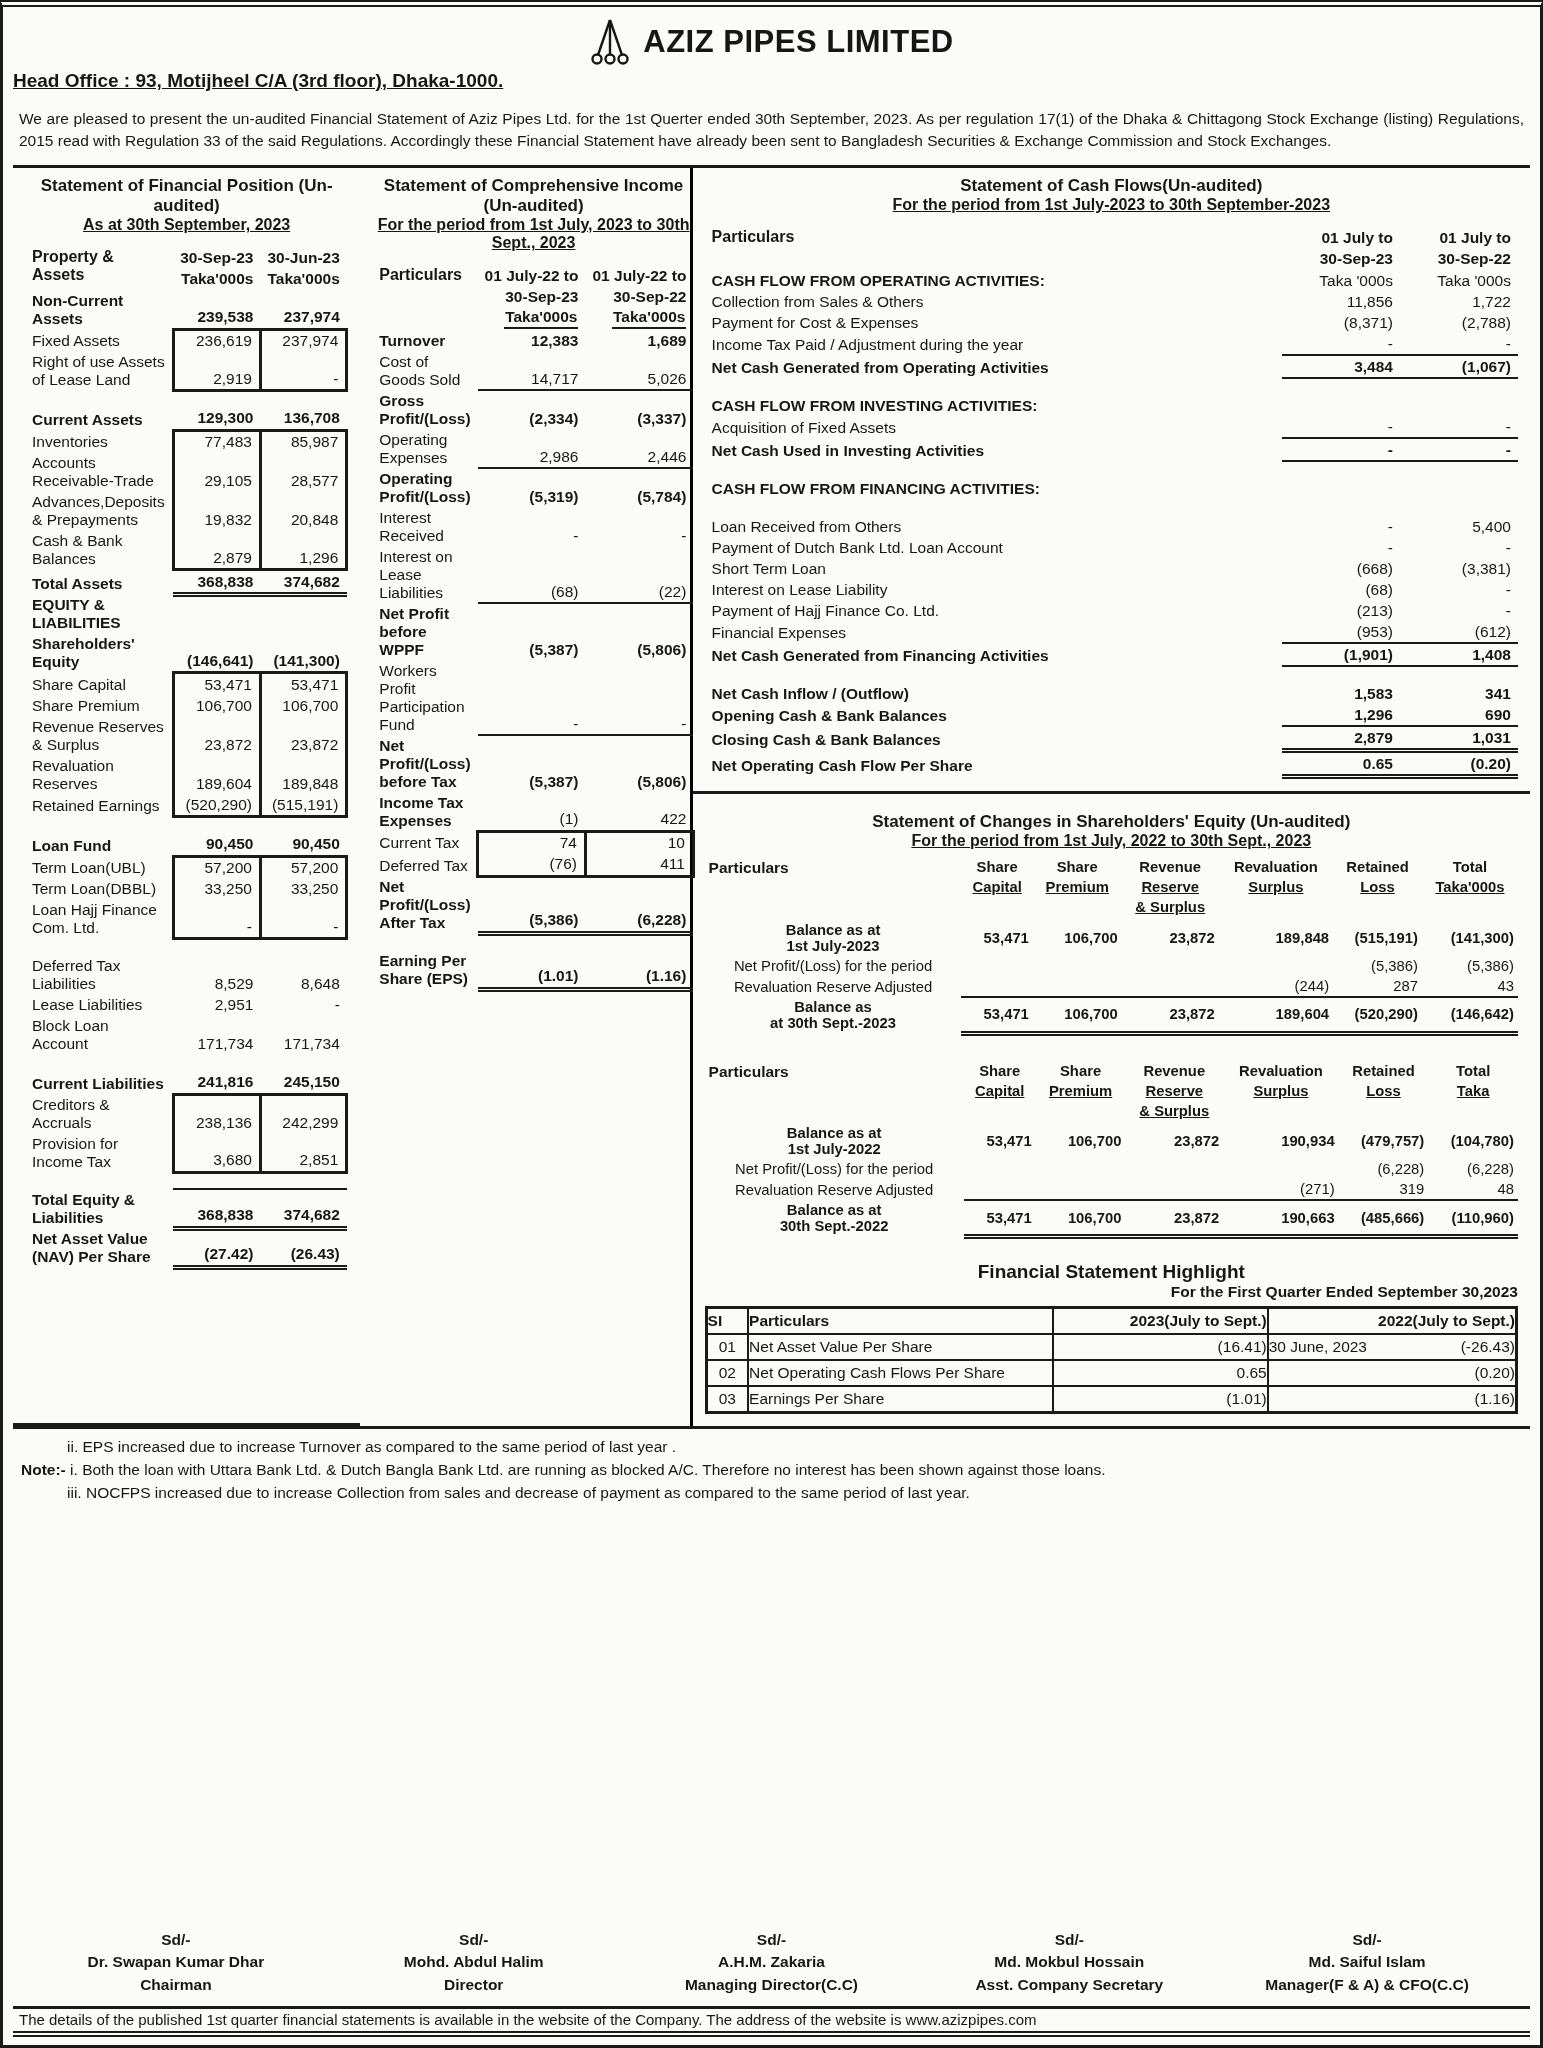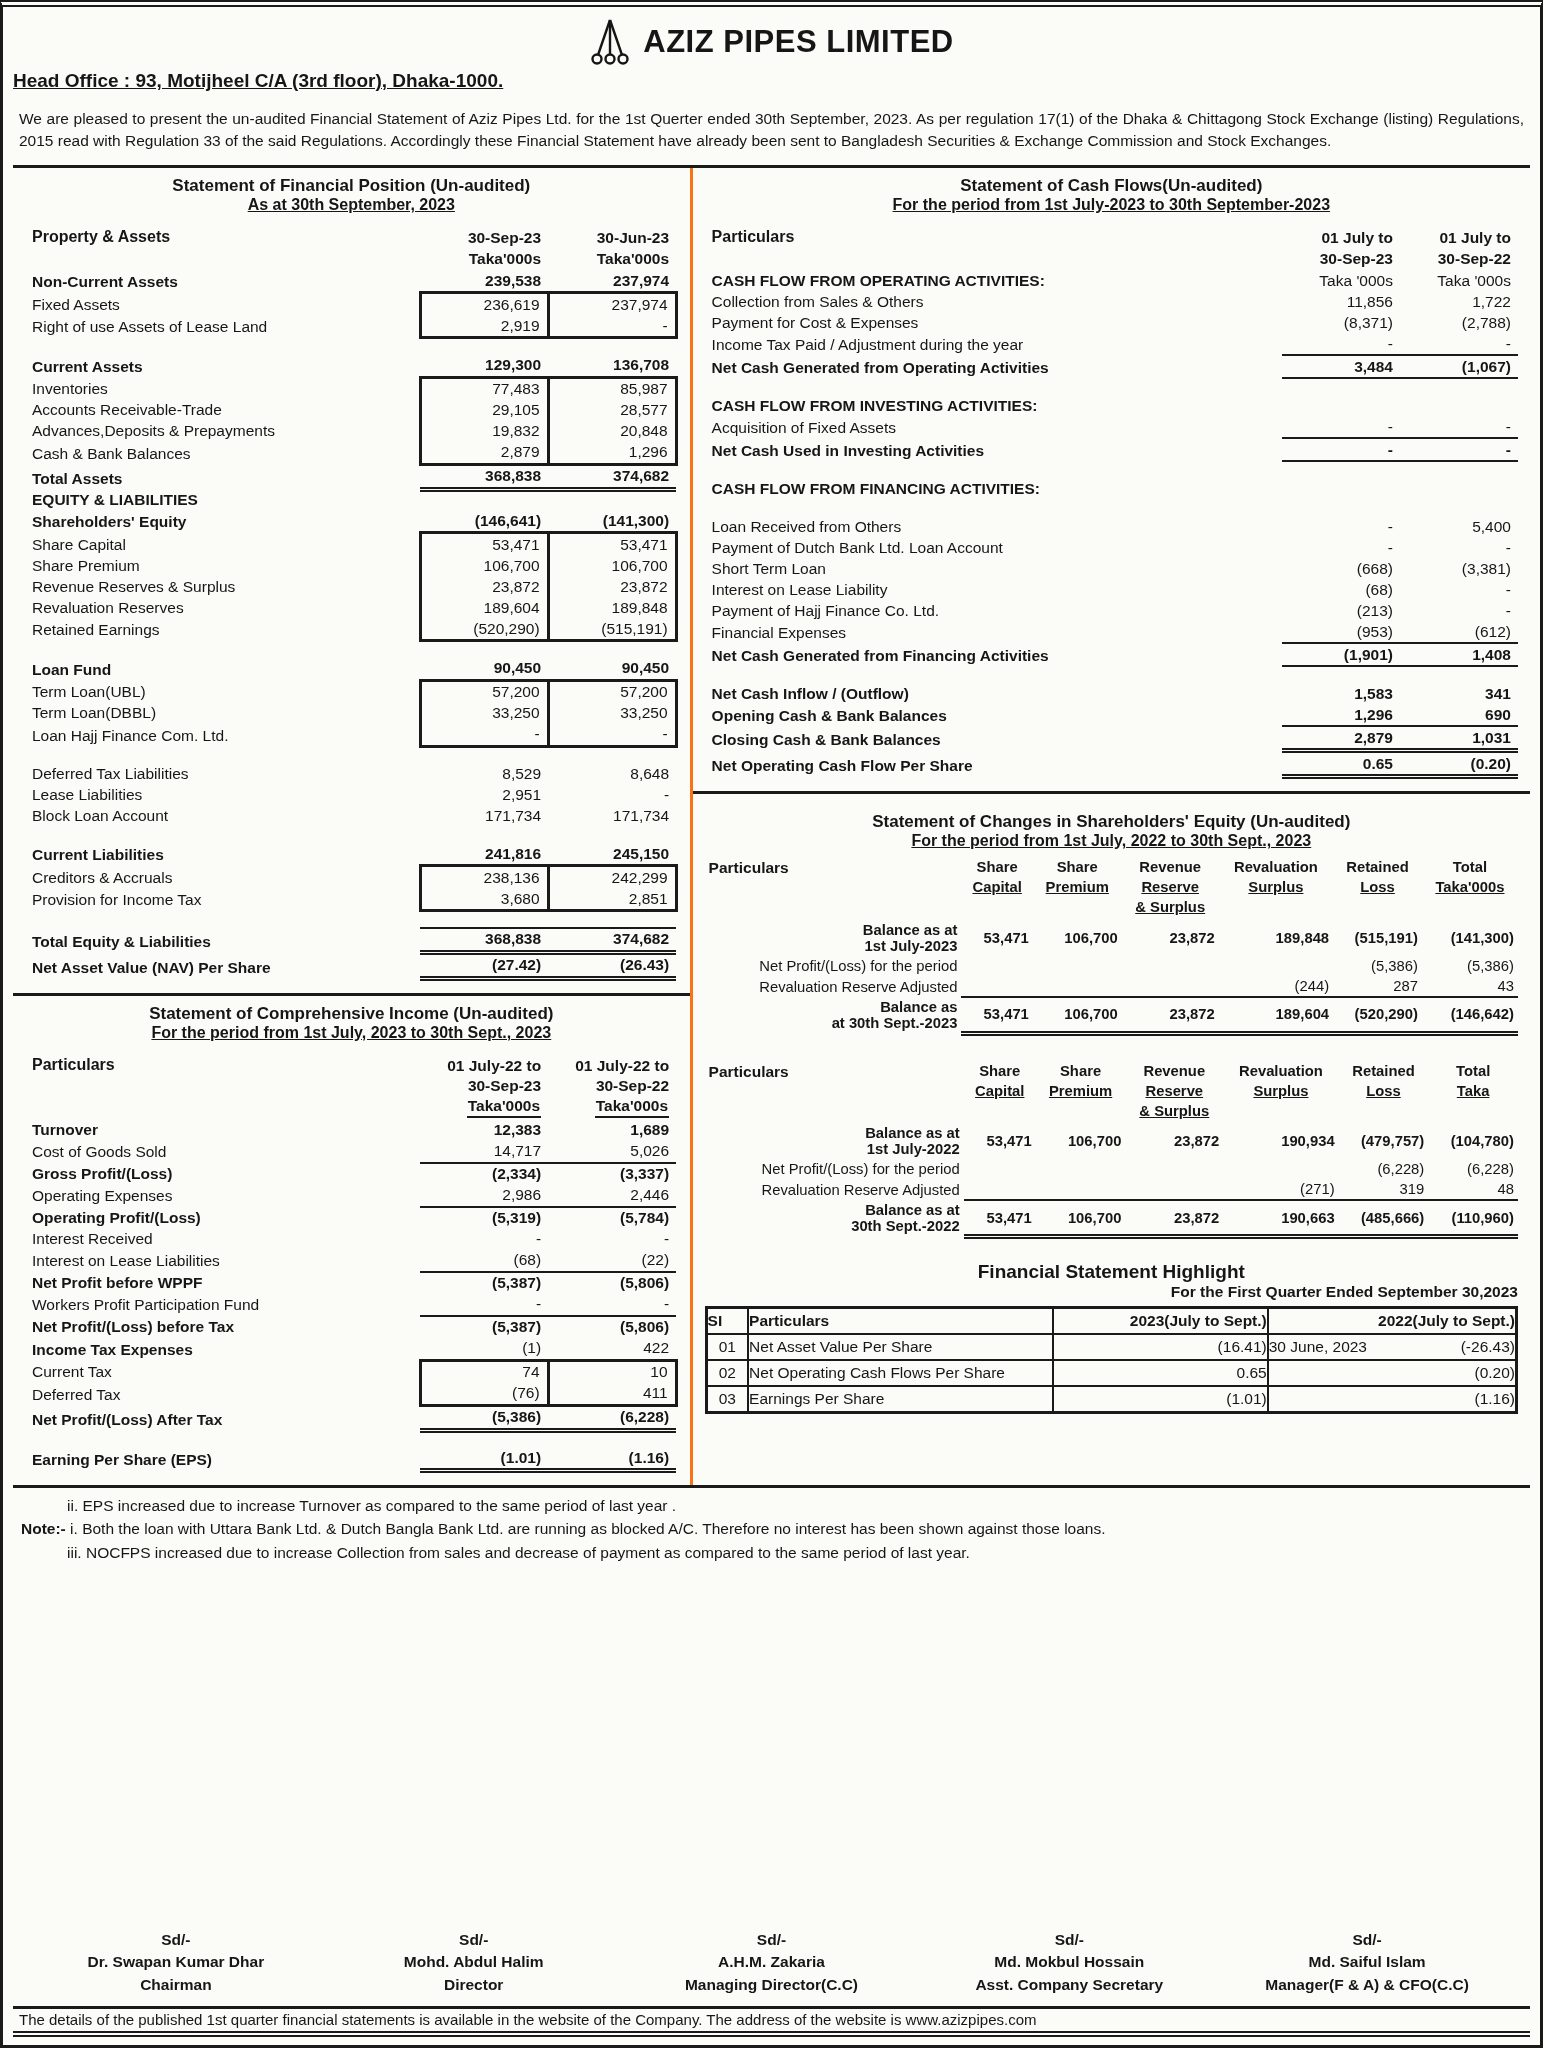--- a/index.html
+++ b/index.html
@@ -5,21 +5,21 @@
   *{box-sizing:border-box}
   body{margin:0;background:#dddddb;font-family:"Liberation Sans",sans-serif;color:#161616;-webkit-font-smoothing:antialiased}
   .page{width:1543px;min-height:2048px;margin:0 auto;background:#fbfbf8;border:3px solid #1a1a1a;border-top:7px double #1a1a1a;padding:2px 10px 8px;display:flex;flex-direction:column}
   .hdr{text-align:left;padding:8px 0 2px}
   .hdr-line1{display:flex;justify-content:center;align-items:center;gap:12px}
   .company{font-size:31px;font-weight:bold;letter-spacing:.5px}
   .head-office{font-size:19px;font-weight:bold;text-decoration:underline;margin-top:3px}
   .stmt-title{font-size:17px;font-weight:bold;margin-top:5px}
   .intro{font-size:15.5px;line-height:1.4;padding:14px 6px 14px;text-align:justify}
   .columns{display:flex;border-top:3px solid #1a1a1a;border-bottom:3px solid #1a1a1a;align-items:stretch}
-  .col-left{width:44.8%;border-right:3px solid #f97316;display:flex;flex-direction:column}
+  .col-left{width:44.8%;border-right:3px solid #000000;display:flex;flex-direction:row}
   .col-right{width:55.2%;display:flex;flex-direction:column}
   .section{padding:6px 12px 12px}
   .sec-fp{border-bottom:3px solid #1a1a1a;flex:1}
   .sec-cf{border-bottom:3px solid #1a1a1a}
   .sec-eq{flex:1}
   .sec-title{text-align:center;font-weight:bold;font-size:17px;padding-top:2px}
   .sec-sub{text-align:center;font-weight:bold;font-size:16px;text-decoration:underline;margin-bottom:4px}
   table.fin{width:100%;border-collapse:collapse;font-size:15.5px}
   table.fin th,table.fin td{padding:1.5px 7px;vertical-align:bottom}
   .fin th{font-weight:bold}
@@ -37,21 +37,21 @@
   .val.bx2{border-left:3px solid #1a1a1a;border-right:3px solid #1a1a1a;border-bottom:3px solid #1a1a1a}
   .val.ul{border-bottom:2px solid #1a1a1a}
   .val.dbl{border-bottom:5px double #1a1a1a}
   .val.oldbl{border-top:2px solid #1a1a1a;border-bottom:5px double #1a1a1a}
   table.eq{width:100%;border-collapse:collapse;font-size:14.8px;margin-top:6px}
   .eq th{font-weight:bold;text-align:center;vertical-align:top;padding:2px 4px}
   .eq th div{line-height:1.35}
   .eq th.lbl{text-align:left;font-size:15.5px}
   .eq .hu{text-decoration:underline}
   .eq td{text-align:right;padding:2px 4px;white-space:nowrap}
-  .eq td.lbl{text-align:right;white-space:normal}
+  .eq td.lbl{text-align:center;white-space:normal}
   .eq tr.tot td.num{border-top:2px solid #1a1a1a;border-bottom:5px double #1a1a1a;font-weight:bold}
   .eq-gap{height:18px}
   .hl-title{text-align:center;font-weight:bold;font-size:19px;margin-top:22px}
   .hl-sub{text-align:right;font-weight:bold;font-size:15.5px;margin-bottom:5px}
   table.hl{width:100%;border-collapse:collapse;font-size:15.5px;border:3px solid #1a1a1a}
   .hl th,.hl td{border:2px solid #1a1a1a;padding:3px 0}
   .hl th{font-weight:bold;text-align:left}
   .hl th.num,.hl td.num{text-align:right}
   .hl td.si{text-align:center;width:42px}
   .hl col.c-p{width:305px}

